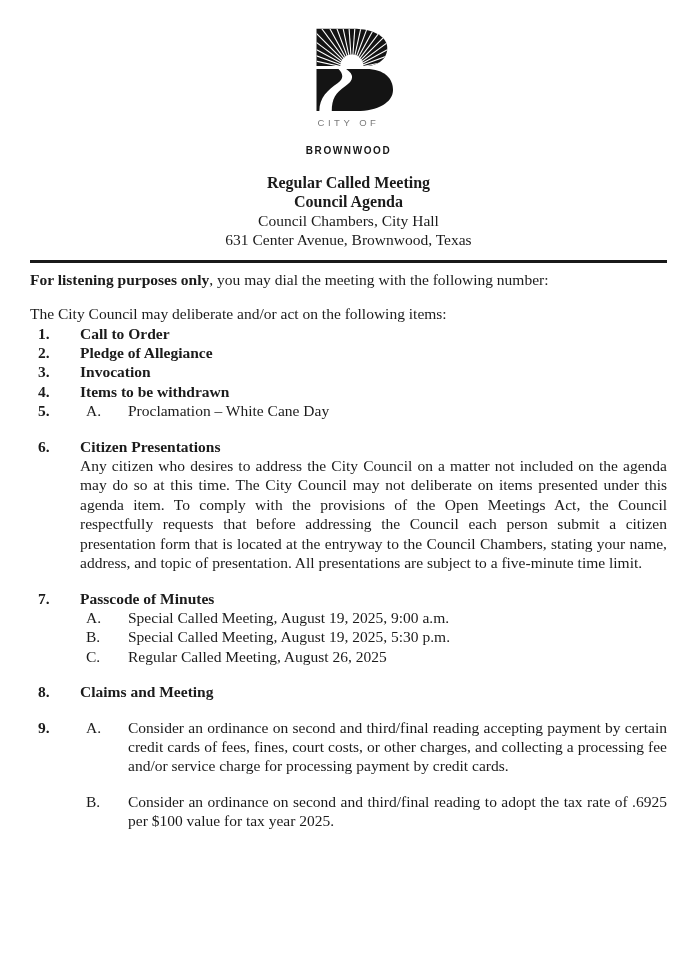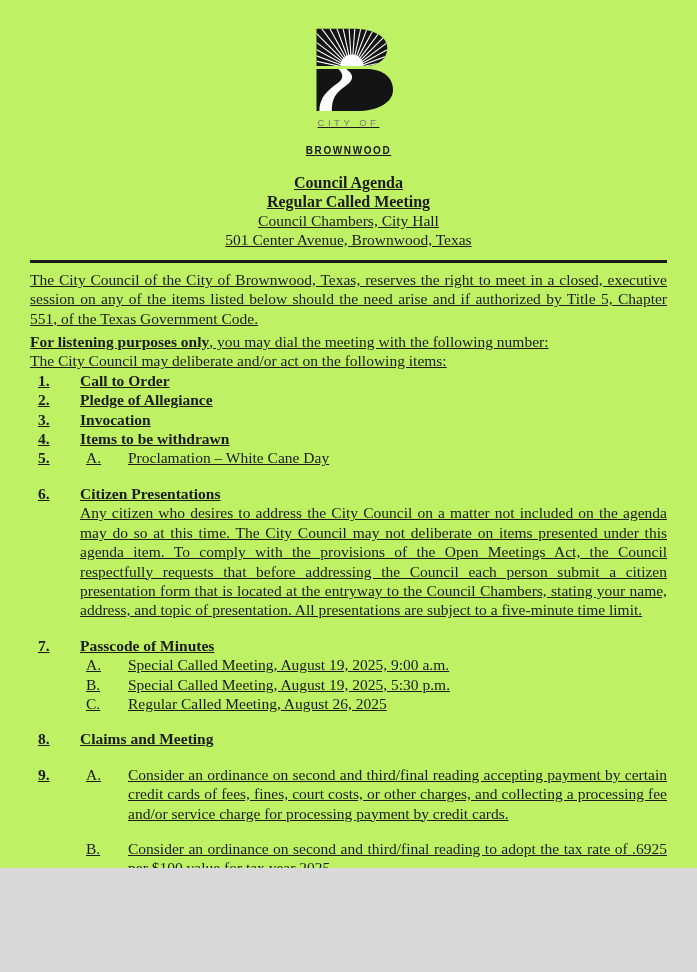--- a/index.html
+++ b/index.html
@@ -1,28 +1,27 @@
 <!DOCTYPE html>
 <html><head>
 <meta charset="utf-8">
 <style>
   html, body { margin: 0; padding: 0; background: #d9d9d9; }
   .page {
-    width: 697px; height: 868px;
+    width: 697px; height: 972px;
     margin: 0 auto;
-    background: #bef264;
+    background: #ffffff;
     box-sizing: border-box;
     padding: 24px 30px 0 30px;
     font-family: "Liberation Serif", serif;
     color: #1b1b1b;
     font-size: 15.5px;
     line-height: 19.4px;
     overflow: hidden;
     position: relative;
-    text-decoration: underline;
   }
 
   
   .logo-wrap { text-align: center; }
   .logo-svg { width: 106px; height: 88px; display: block; margin: 0 auto; }
   .logo-rays line { stroke: #ffffff; stroke-width: 1.15; }
   .city-of {
     font-family: "Liberation Sans", sans-serif;
     font-size: 9.5px; letter-spacing: 3.5px;
     color: #7a7a7a; margin-top: 1px;
@@ -41,21 +40,21 @@
   .rule {
     border: none; height: 0;
     border-top: 3px solid #191919;
     margin: 11px 0 7px 0;
   }
 
   
   .para { text-align: justify; margin: 0; }
   .listening { margin-top: 4px; }
   .dial-line { white-space: pre-wrap; }
-  .deliberate { }
+  .deliberate { margin-top: 15px; }
 
   
   .agenda-list { margin-top: 0; }
   .agenda-item { display: flex; }
   .agenda-item.gap-before { margin-top: 16px; }
   .agenda-num {
     width: 50px; flex: 0 0 50px;
     box-sizing: border-box; padding-left: 8px;
     font-weight: bold;
   }
@@ -111,29 +110,28 @@
 
       <path d="M16,47 L68,47 C87,47 96,57 96,69 C96,82 80,91 58,91 L16,91 Z" fill="#141414"></path>
 
       <path d="M47,47 C56,53 55,59 46,65 C36,72 32,78 32,91 L19,91 C19,77 28,69 38,62 C45,57 44,52 39,47 Z" fill="#ffffff"></path>
     </svg>
     <div class="city-of">CITY OF</div>
     <div class="brownwood">BROWNWOOD</div>
   </div>
 
   <div class="title-block">
+    <div class="title-line">Regular Called Meeting</div>
     <div class="title-line">Council Agenda</div>
-    <div class="title-line">Regular Called Meeting</div>
     <div class="info-line">Council Chambers, City Hall</div>
-    <div class="info-line">501 Center Avenue, Brownwood, Texas</div>
+    <div class="info-line">631 Center Avenue, Brownwood, Texas</div>
   </div>
 
   <hr class="rule">
 
-  <p class="para">The City Council of the City of Brownwood, Texas, reserves the right to meet in a closed, executive session on any of the items listed below should the need arise and if authorized by Title 5, Chapter 551, of the Texas Government Code.</p>
 
   <p class="para listening"><b>For listening purposes only</b><span>, you may dial the meeting with the following number:</span></p>
 
   <p class="para deliberate">The City Council may deliberate and/or act on the following items:</p>
 
   <div class="agenda-list">
       <div class="agenda-item">
         <div class="agenda-num">1.</div>
         <div class="agenda-content">
           <div class="agenda-title">Call to Order</div>

